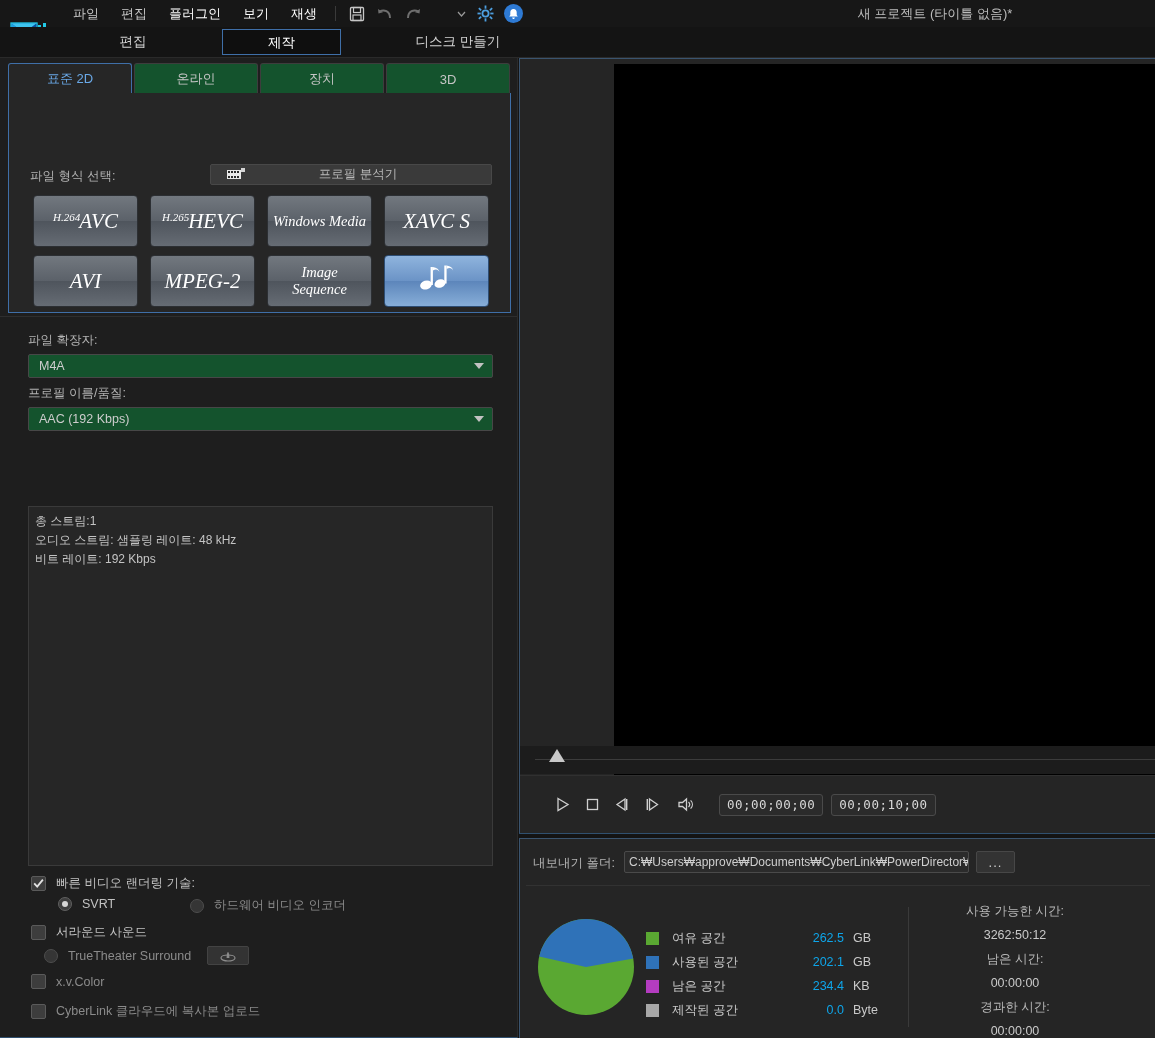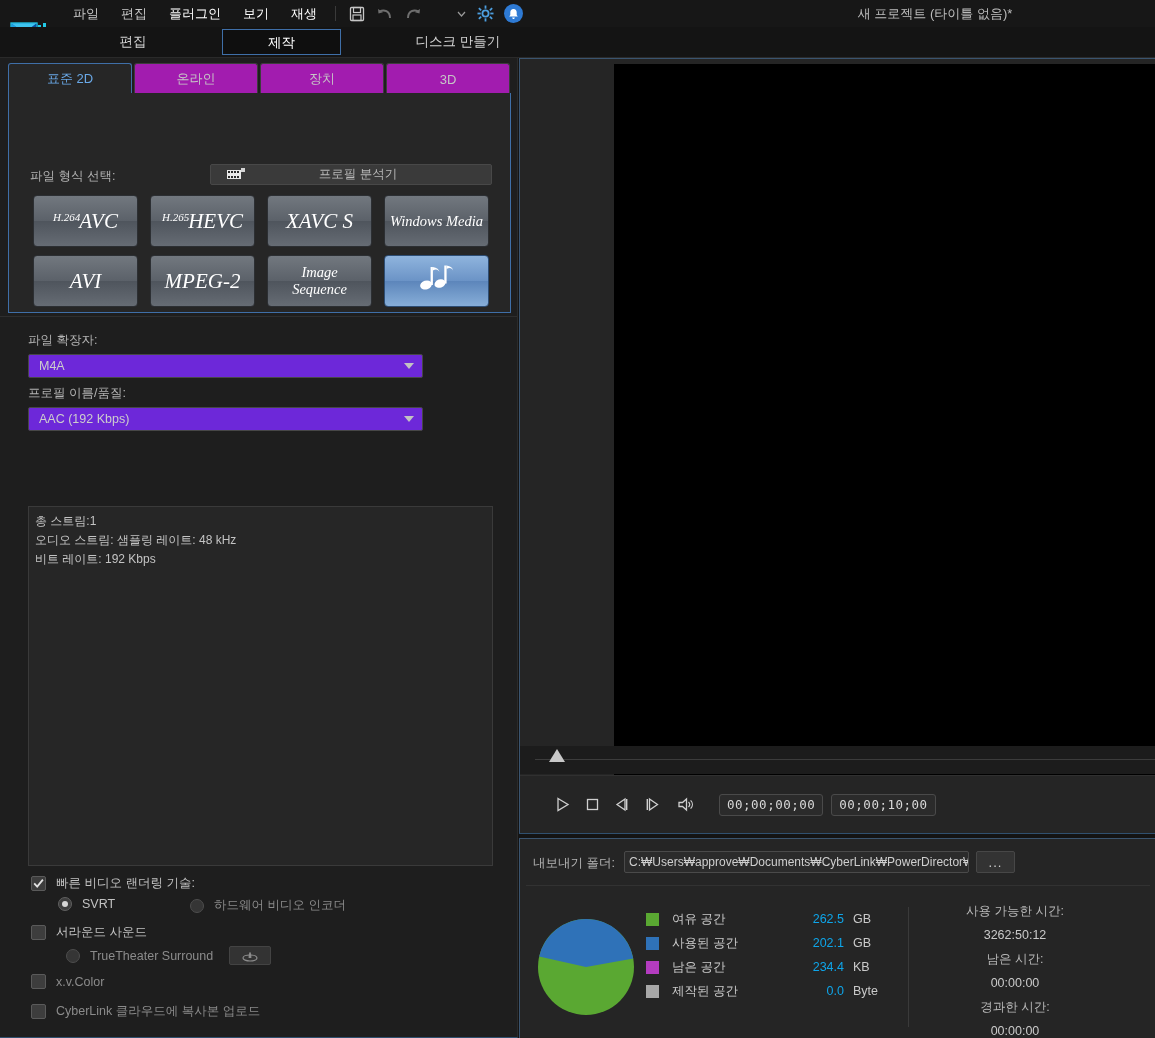--- a/index.html
+++ b/index.html
@@ -61,21 +61,21 @@
   }
 
   
   .left-panel {
     position: absolute; left: 0; top: 58px; width: 518px; height: 980px;
     background: #1e1e1e;
   }
   .tabs-row { position: absolute; left: 8px; top: 5px; width: 505px; height: 31px; display: flex; }
   .ftab {
     width: 124px; height: 31px; margin-right: 2px;
-    background: #a21caf; color: #c6c6c6; font-size: 13px;
+    background: #14532d; color: #c6c6c6; font-size: 13px;
     display: flex; align-items: center; justify-content: center;
     border-radius: 3px 3px 0 0; cursor: default;
     border: 1px solid #3d3d3d; border-bottom: none;
   }
   .ftab.active {
     background: #262626; color: #6aa9e8;
     border: 1px solid #3f6fa8; border-bottom: 1px solid #262626;
   }
   .tabcontent {
     position: absolute; left: 8px; top: 35px; width: 503px; height: 220px;
@@ -106,22 +106,22 @@
   }
   .fmt-btn .big { font-family: "Liberation Serif", serif; font-style: italic; font-size: 21px; font-weight: 400; }
   .fmt-btn .sup { font-family: "Liberation Serif", serif; font-style: italic; font-size: 11px; vertical-align: super; margin-right: -1px;}
   .fmt-btn .med { font-family: "Liberation Serif", serif; font-style: italic; font-size: 14.5px; line-height: 17px; text-align: center; }
   .fmt-btn .notes { font-size: 27px; color: #ffffff; line-height: 30px; letter-spacing: -2px; }
 
   .divider { position: absolute; left: 0; width: 518px; height: 1px; background: #2e2e2e; }
 
   .fieldlabel { position: absolute; font-size: 12.5px; color: #b4b4b4; }
   .combo {
-    position: absolute; left: 28px; width: 395px; height: 24px;
-    background: #6d28d9; border: 1px solid #474747; border-radius: 2px;
+    position: absolute; left: 28px; width: 465px; height: 24px;
+    background: #14532d; border: 1px solid #474747; border-radius: 2px;
     display: flex; align-items: center; cursor: default;
   }
   .combo span.val { font-size: 12.5px; color: #cdcdcd; margin-left: 10px; }
   .combo .arrow {
     position: absolute; right: 8px; width: 0; height: 0;
     border-left: 5px solid transparent; border-right: 5px solid transparent;
     border-top: 6px solid #c2c2c2;
   }
 
   .infobox {
@@ -199,21 +199,21 @@
   .exp-path span { font-size: 12px; color: #cfcfcf; margin-left: 4px; white-space: nowrap; }
   .browse-btn {
     position: absolute; left: 456px; top: 12px; width: 39px; height: 22px;
     background: #333333; border: 1px solid #474747; border-radius: 2px;
     display: flex; align-items: center; justify-content: center;
     color: #d0d0d0; font-size: 13px; letter-spacing: 1px; cursor: default;
   }
   .exp-hr { position: absolute; left: 6px; top: 46px; width: 624px; height: 1px; background: #323232; }
 
   .pie { position: absolute; left: 16px; top: 78px; width: 100px; height: 100px; }
-  .legend { position: absolute; left: 126px; top: 68px; width: 250px; }
+  .legend { position: absolute; left: 126px; top: 87px; width: 250px; }
   .leg-row { display: flex; align-items: center; height: 24px; }
   .swatch { width: 13px; height: 13px; flex: none; }
   .leg-name { font-size: 12.5px; color: #cacaca; margin-left: 13px; width: 120px; }
   .leg-val { font-size: 12.5px; color: #0ea5e9; width: 52px; text-align: right; }
   .leg-unit { font-size: 12.5px; color: #cacaca; margin-left: 9px; }
 
   .vline { position: absolute; left: 388px; top: 68px; width: 1px; height: 120px; background: #3a3a3a; }
   .times { position: absolute; left: 395px; top: 55px; width: 200px; text-align: center; }
   .t-label { font-size: 12.5px; color: #b8b8b8; margin-top: 9px; }
   .t-val { font-size: 12.5px; color: #cacaca; margin-top: 8px; }
@@ -337,24 +337,24 @@
 
     <div class="fmt-grid">
       <div class="fmt-row">
         <div class="fmt-btn">
           <div><span class="sup">H.264</span><span class="big">AVC</span></div>
         </div>
         <div class="fmt-btn">
           <div><span class="sup">H.265</span><span class="big">HEVC</span></div>
         </div>
         <div class="fmt-btn">
+          <div class="med">Windows Media</div>
+        </div>
+        <div class="fmt-btn">
           <div class="big">XAVC S</div>
-        </div>
-        <div class="fmt-btn">
-          <div class="med">Windows Media</div>
         </div>
       </div>
       <div class="fmt-row">
         <div class="fmt-btn">
           <div class="big">AVI</div>
         </div>
         <div class="fmt-btn">
           <div class="big">MPEG-2</div>
         </div>
         <div class="fmt-btn">
@@ -414,21 +414,21 @@
     </div>
     <div class="optrow" style="left:190px; top:839px;">
       <div class="radio off"></div>
       <span class="opt-label dim">하드웨어 비디오 인코더</span>
     </div>
 
     <div class="optrow" style="left:31px; top:866px;">
       <div class="cbox"></div>
       <span class="opt-label">서라운드 사운드</span>
     </div>
-    <div class="optrow" style="left:66px; top:888px;">
+    <div class="optrow" style="left:44px; top:888px;">
       <div class="radio off"></div>
       <span class="opt-label dim">TrueTheater Surround</span>
       <div class="tt-btn">
         <svg width="18" height="12" viewBox="0 0 18 12">
           <ellipse cx="9" cy="8" rx="7" ry="3" fill="none" stroke="#8c8c8c" stroke-width="1.2"></ellipse>
           <path d="M7.6 8 C7.6 4.5 8.2 2 9 2 C9.8 2 10.4 4.5 10.4 8 Z" fill="#8c8c8c"></path>
         </svg>
       </div>
     </div>
 

